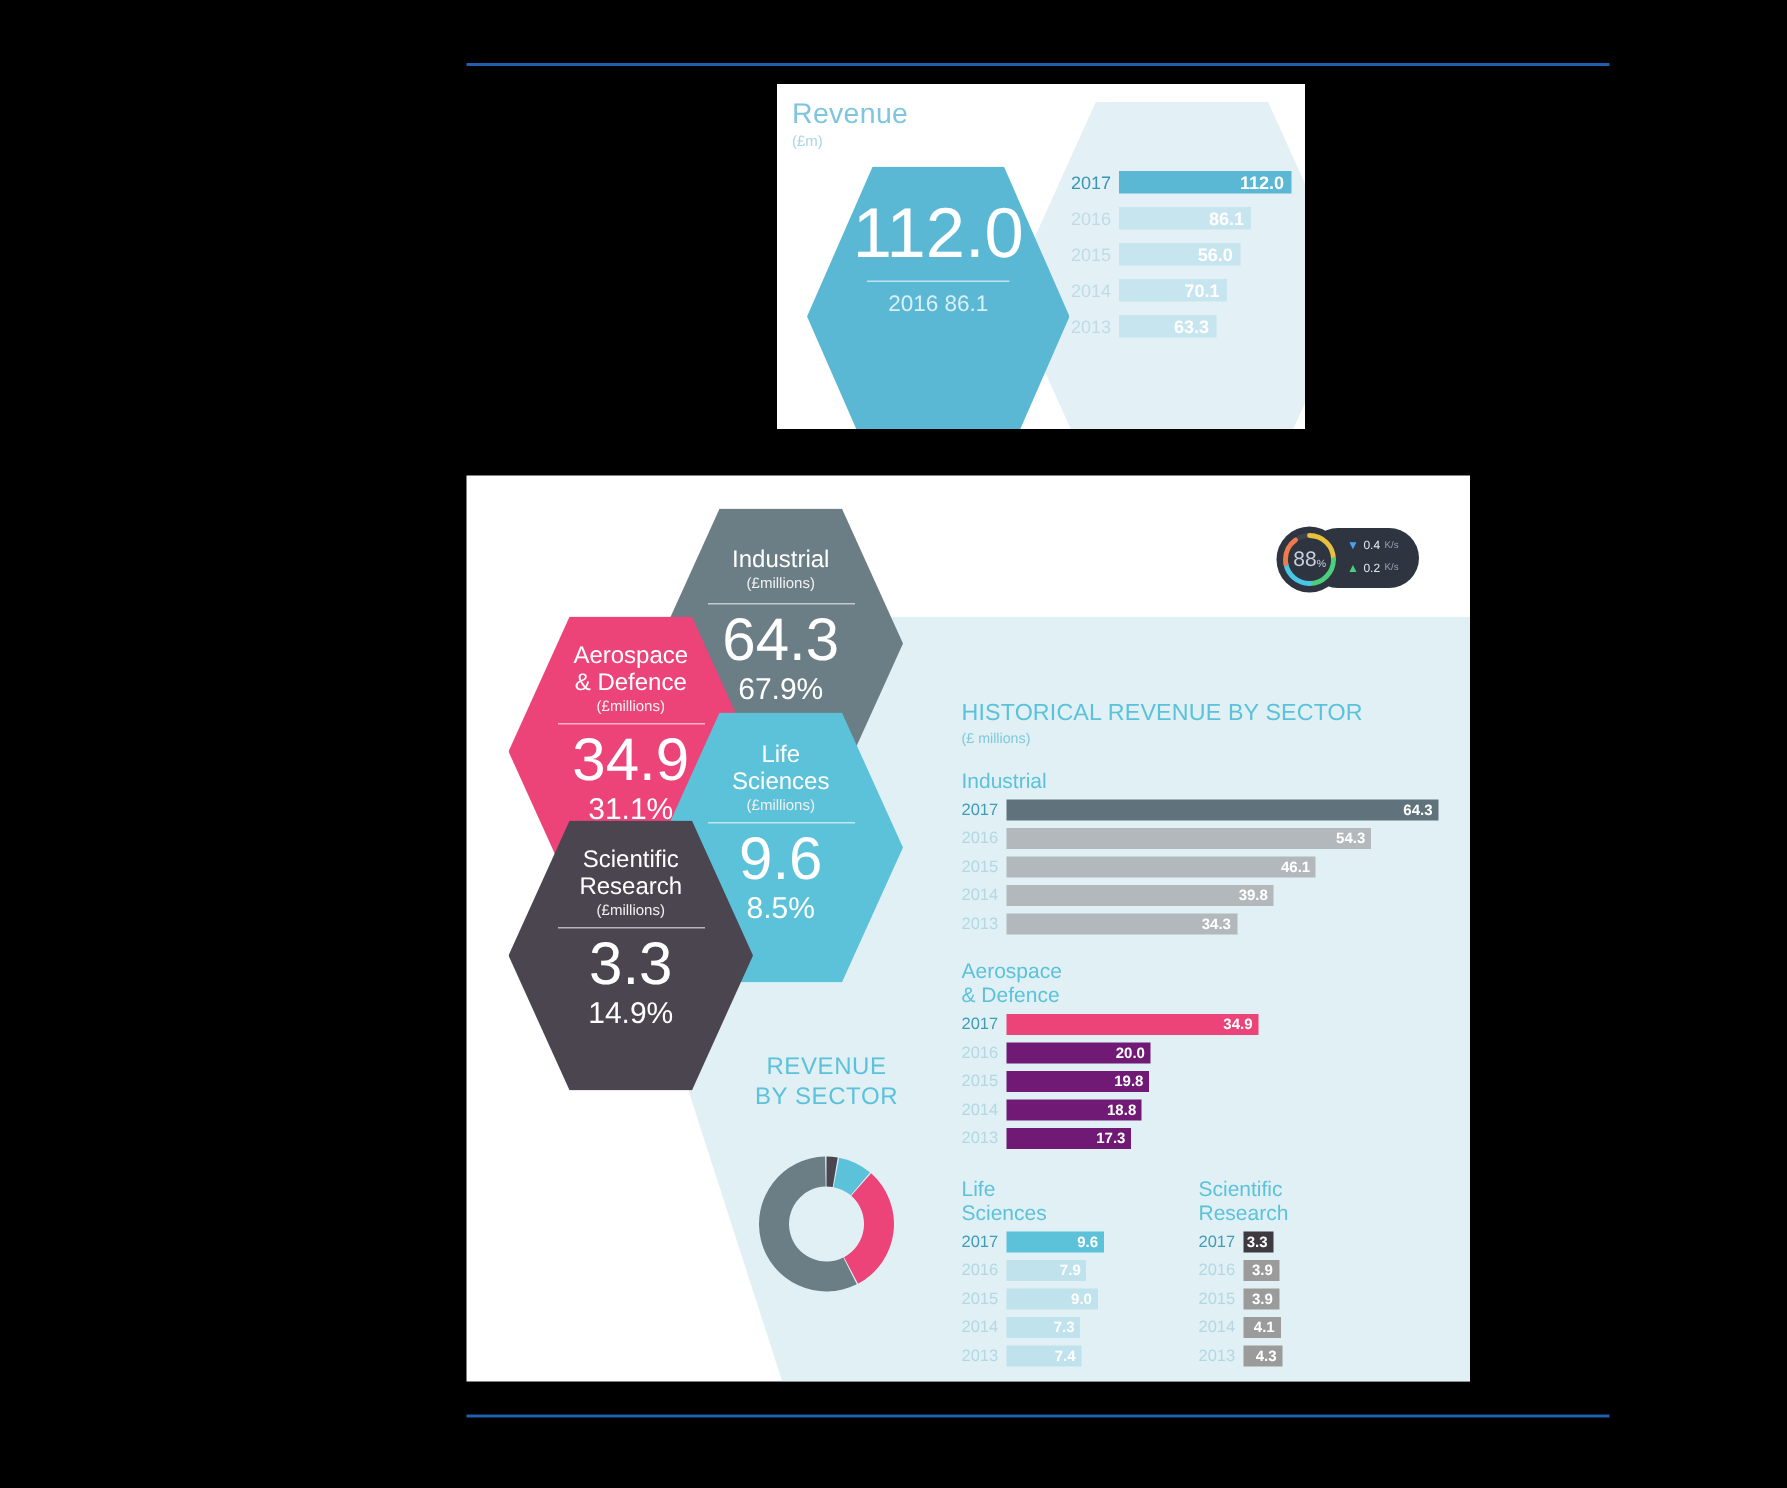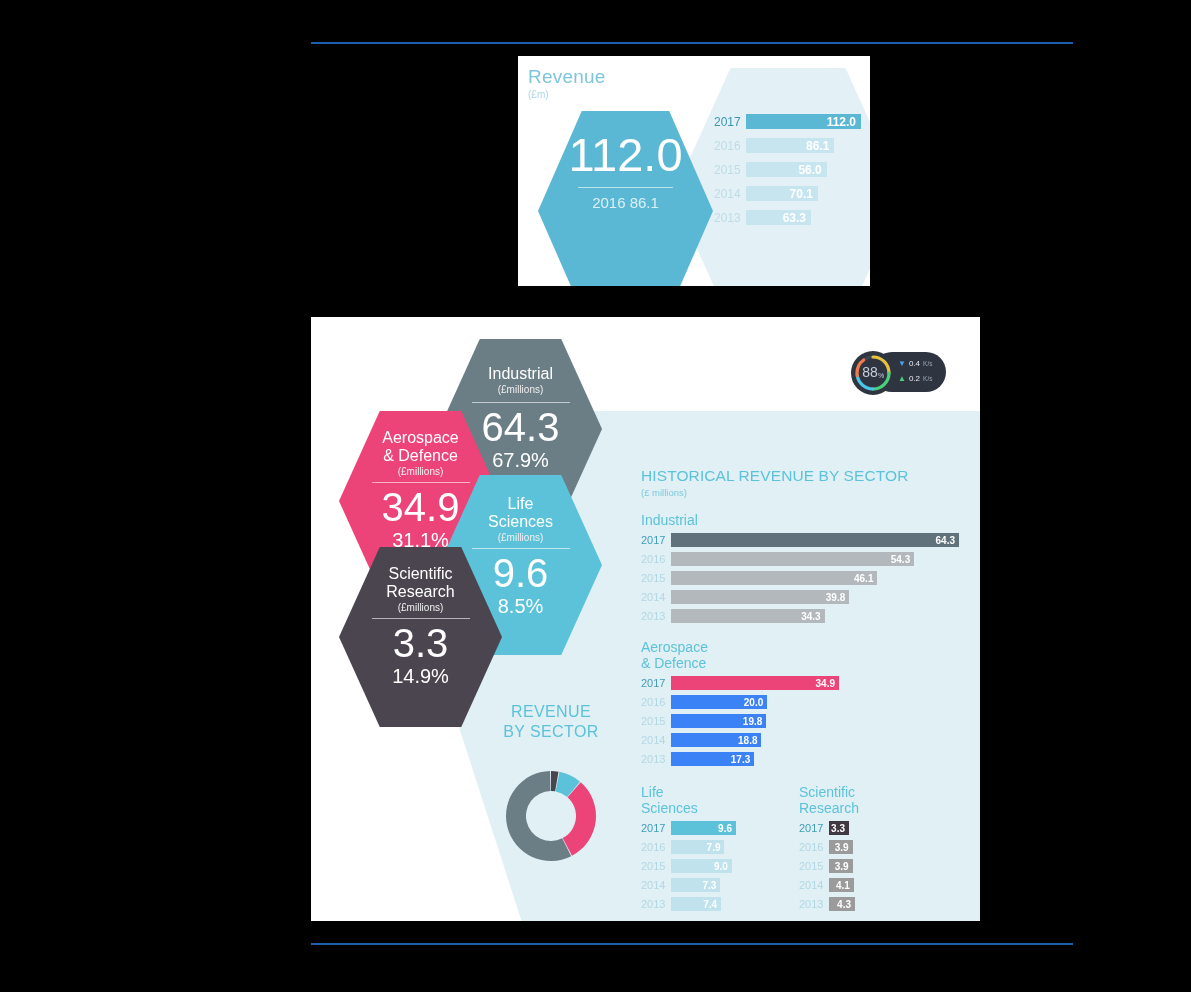--- a/index.html
+++ b/index.html
@@ -128,21 +128,21 @@
   .brow.dim .byear { color: #b3d8e3; }
   .bbar {
     height: 14px; display: flex; align-items: center; justify-content: flex-end;
     padding-right: 4px; font-size: 10px; color: #ffffff; font-weight: 700;
   }
   
   .ind .brow.cur .bbar { background: #60737c; }
   .ind .brow.dim .bbar { background: #b2b8bb; }
   
   .aero .brow.cur .bbar { background: #ec4478; }
-  .aero .brow.dim .bbar { background: #3b82f6; }
+  .aero .brow.dim .bbar { background: #701a75; }
   
   .life .brow.cur .bbar { background: #5cc2d9; }
   .life .brow.dim .bbar { background: #bfe2ec; }
   
   .sci .brow.cur .bbar { background: #3f3a42; }
   .sci .brow.dim .bbar { background: #9b9b9b; }
 
   .twocol { display: flex; gap: 38px; }
   .twocol > div { width: 120px; }
 

